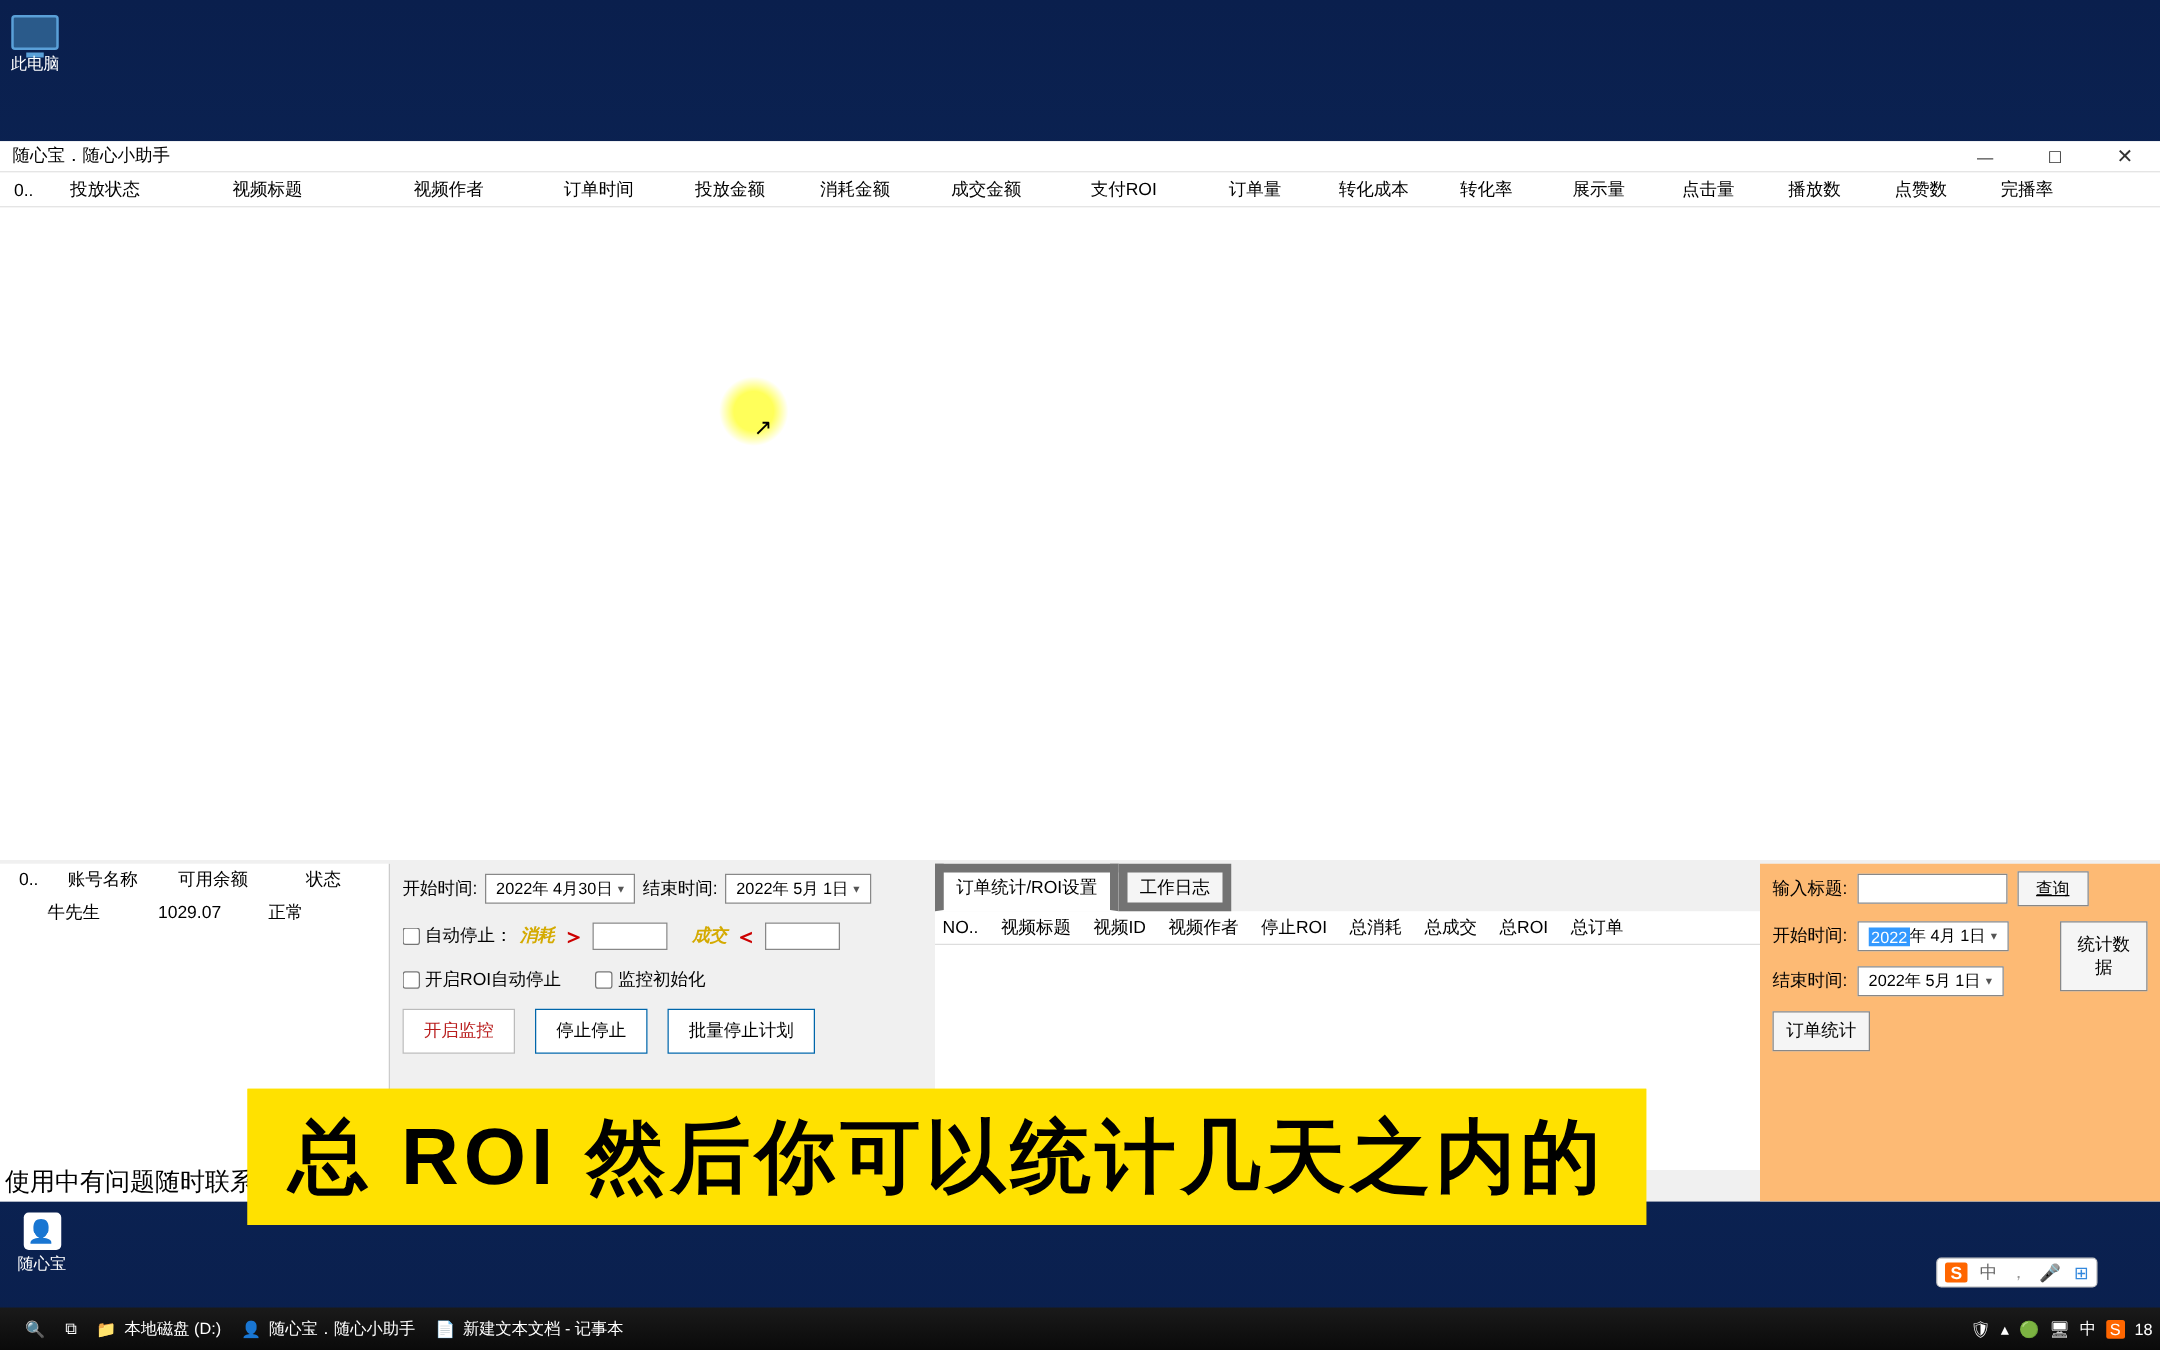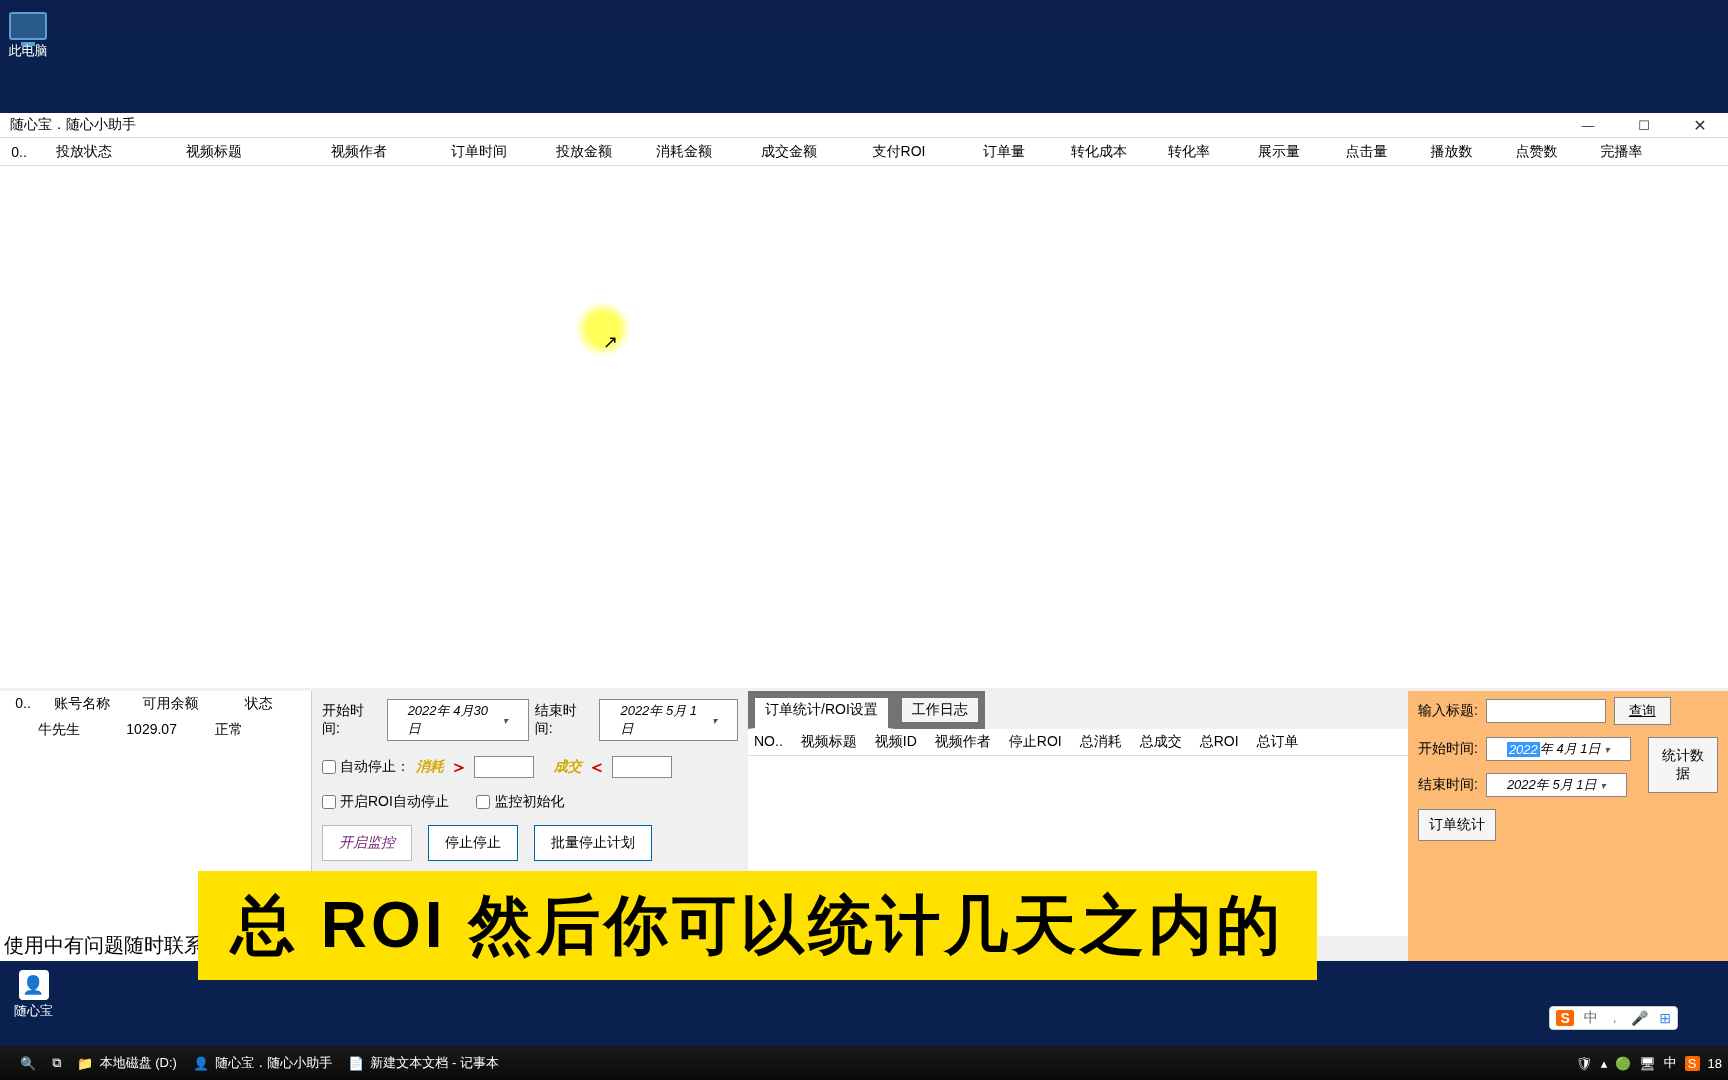--- a/index.html
+++ b/index.html
@@ -146,42 +146,42 @@
       width: 436px;
       padding: 8px 10px;
       background:#f0f0f0;
       font-size:14px;
     }
     .ctrl-row { display:flex; align-items:center; margin-bottom: 14px; gap:6px; }
     .ctrl-row label { font-size:14px; }
     .date-select {
       border:1px solid #888;
       background:#fff;
-      padding: 2px 20px;
+      padding: 2px 8px;
       font-size:13px;
-      display:inline-flex; align-items:center;font-style:italic;
+      display:inline-flex; align-items:center;
     }
     .date-select::after { content:"▾"; margin-left:4px; font-size:10px; color:#555;}
     .stop-label-consume { color:#d4aa00; font-weight:bold; font-style:italic; }
     .stop-label-deal { color:#d4aa00; font-weight:bold; font-style:italic; }
     .gt{ color:#cc0000; font-weight:bold; font-size:18px;}
     .lt{ color:#cc0000; font-weight:bold; font-size:18px;}
     .small-input { width:60px; height:22px; border:1px solid #888; background:#fff; }
     .chk { display:inline-flex; align-items:center; gap:4px; }
     .chk input { width:14px; height:14px; }
 
     .btn-row { display:flex; gap:16px; margin-top:6px; }
     .btn {
       padding: 8px 16px;
       border:1px solid #0066aa;
       background:#fff;
       font-size:14px;
       cursor:pointer;
     }
-    .btn.disabled { color:#701a75; border-color:#bbb;font-style:italic; }
+    .btn.disabled { color:#b91c1c; border-color:#bbb; }
 
     .stats-panel {
       flex:1;
       background:#f0f0f0;
       display:flex;
     }
     .stats-left { flex:1; }
     .sub-tabs { display:flex; font-size:14px; }
     .sub-tab {
       padding: 3px 10px;

